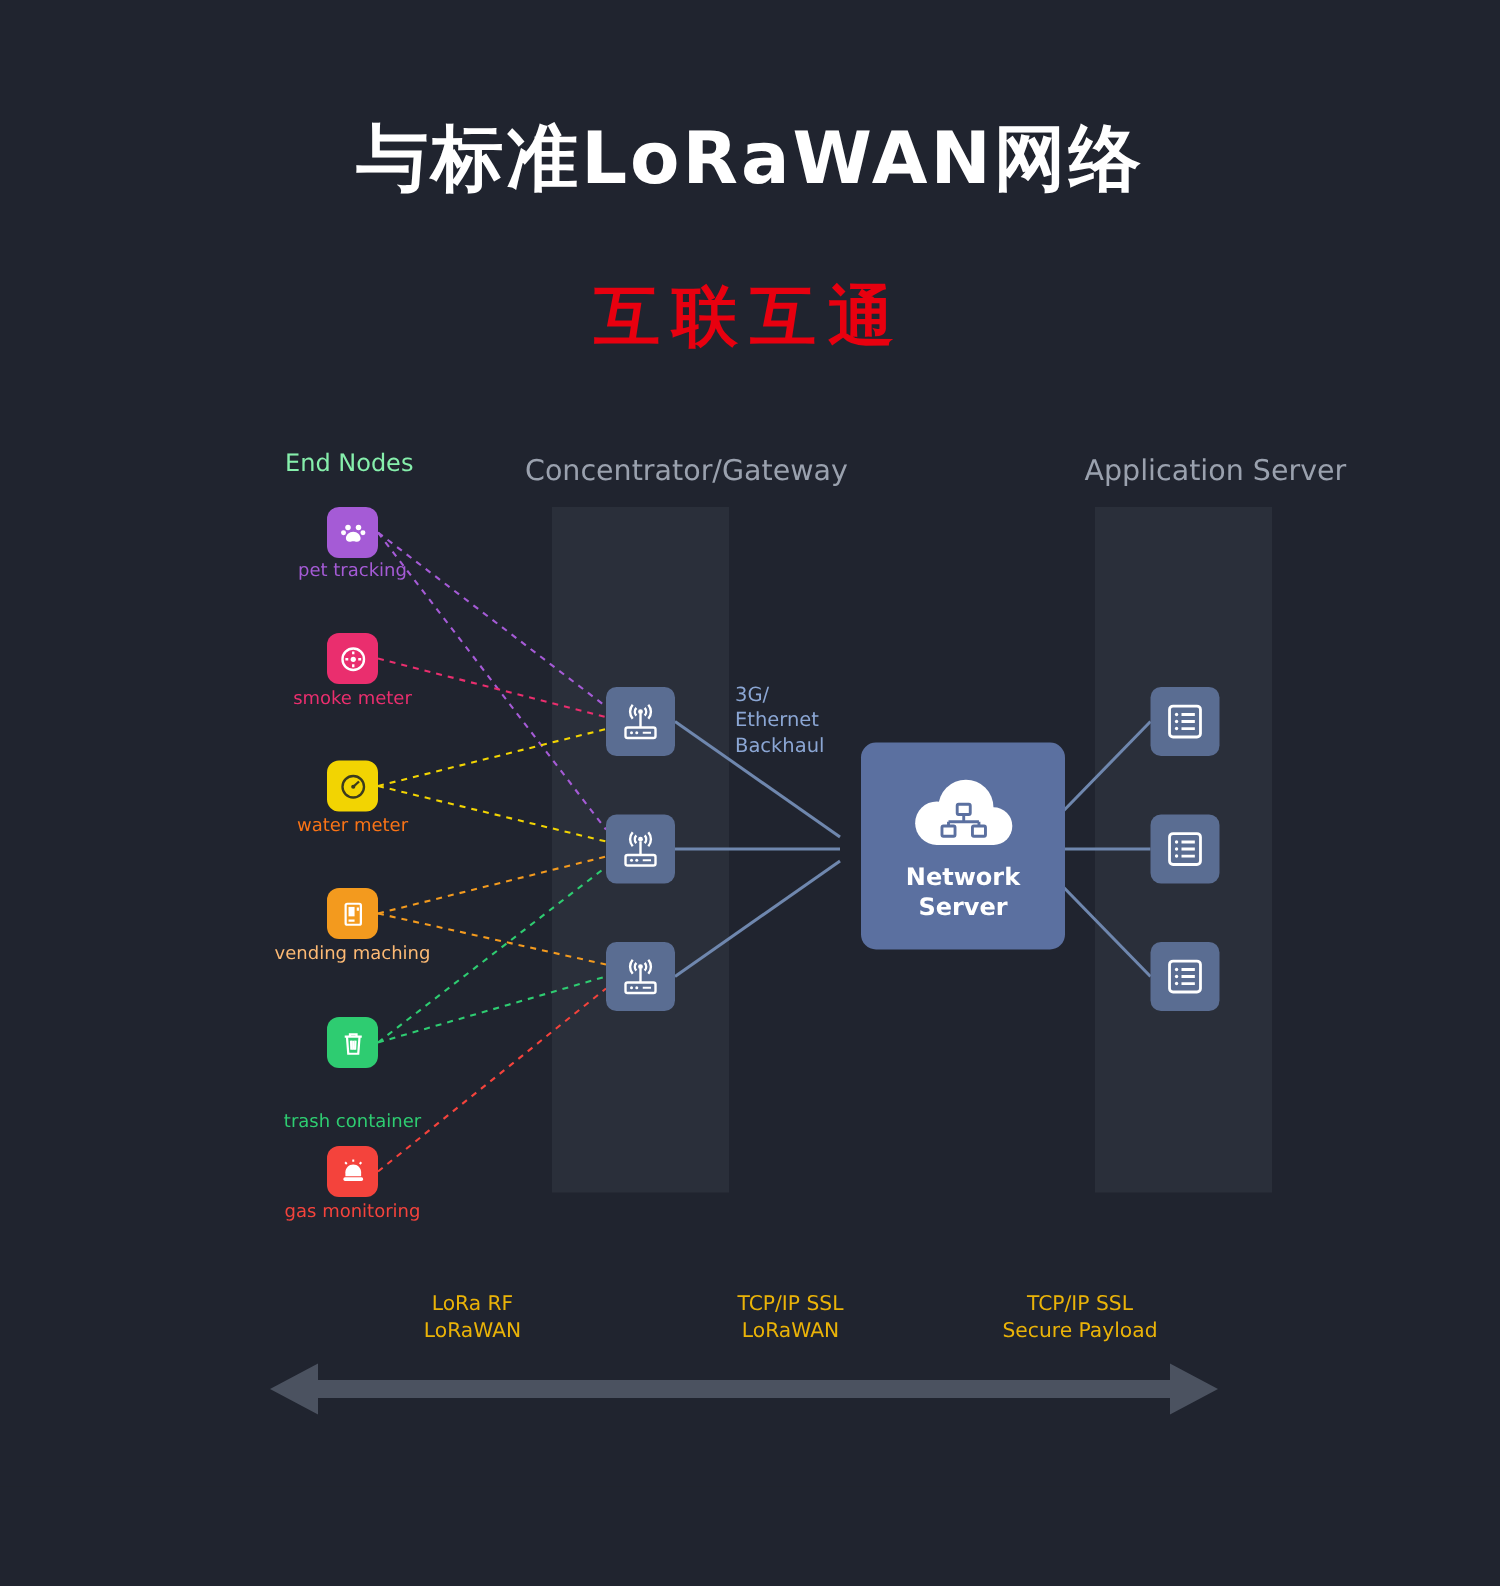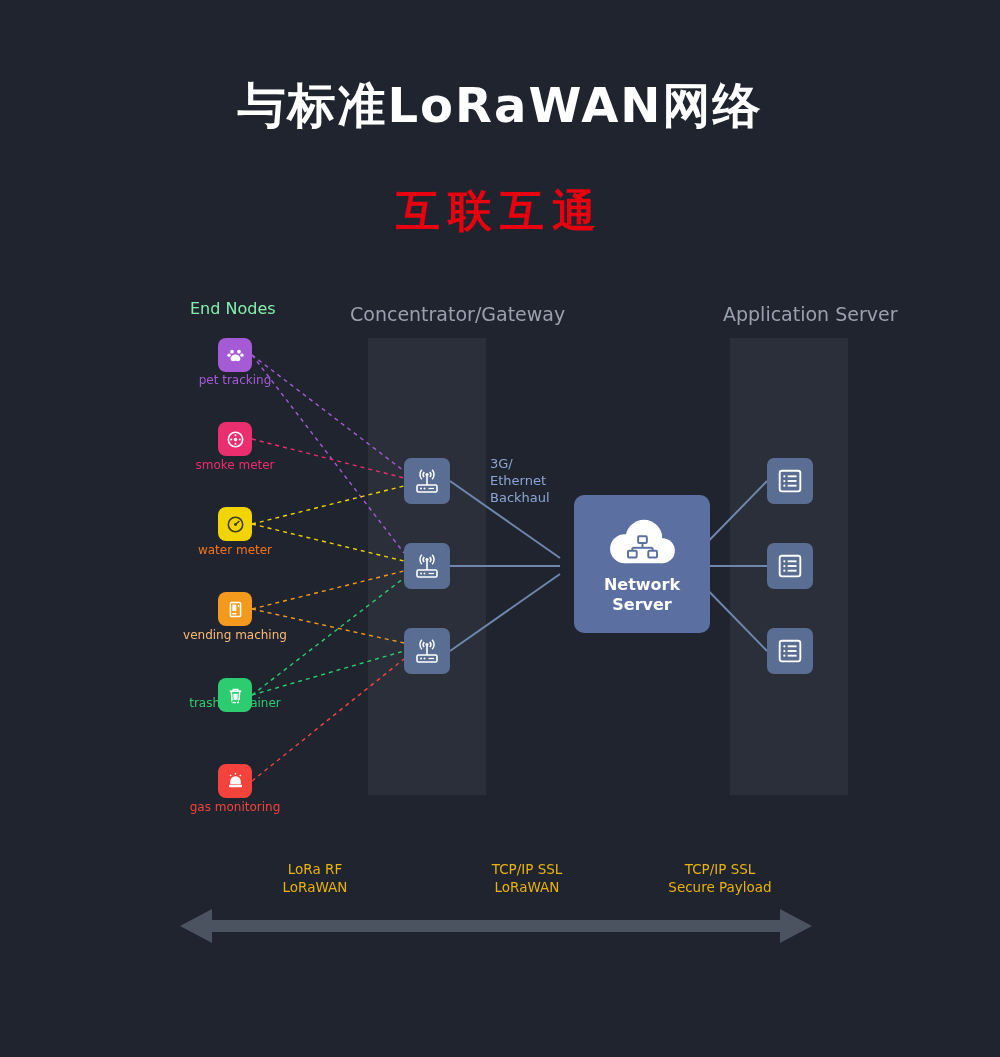--- a/index.html
+++ b/index.html
@@ -147,21 +147,21 @@
   <div class="node-icon" style="top: 678px; background-color: rgb(46, 204, 113);">
     <svg width="21" height="21" viewBox="0 0 24 24" fill="none" stroke="#fff" stroke-width="1.7">
       <line x1="5.5" y1="7" x2="18.5" y2="7"></line>
       <path d="M9.5 7V5.2h5V7"></path>
       <path d="M7.2 7l1 13h7.6l1-13"></path>
       <line x1="10.3" y1="10" x2="10.6" y2="17"></line>
       <line x1="12" y1="10" x2="12" y2="17"></line>
       <line x1="13.7" y1="10" x2="13.4" y2="17"></line>
     </svg>
   </div>
-  <div class="node-label" style="top: 696px; color: rgb(46, 204, 113);">trash container</div>
+  <div class="node-label" style="top: 740px; color: rgb(46, 204, 113);">trash container</div>
 
   <div class="node-icon" style="top: 764px; background-color: rgb(244, 67, 60);">
     <svg width="21" height="21" viewBox="0 0 24 24" fill="#fff" stroke="none">
       <path d="M12 6c-3.3 0-6 2.7-6 6v3h12v-3c0-3.3-2.7-6-6-6z"></path>
       <rect x="4.5" y="15.8" width="15" height="2.8" rx="1.2"></rect>
       <g stroke="#fff" stroke-width="1.5">
         <line x1="12" y1="2.2" x2="12" y2="4"></line>
         <line x1="5.8" y1="4.4" x2="7.1" y2="5.7"></line>
         <line x1="18.2" y1="4.4" x2="16.9" y2="5.7"></line>
       </g>

